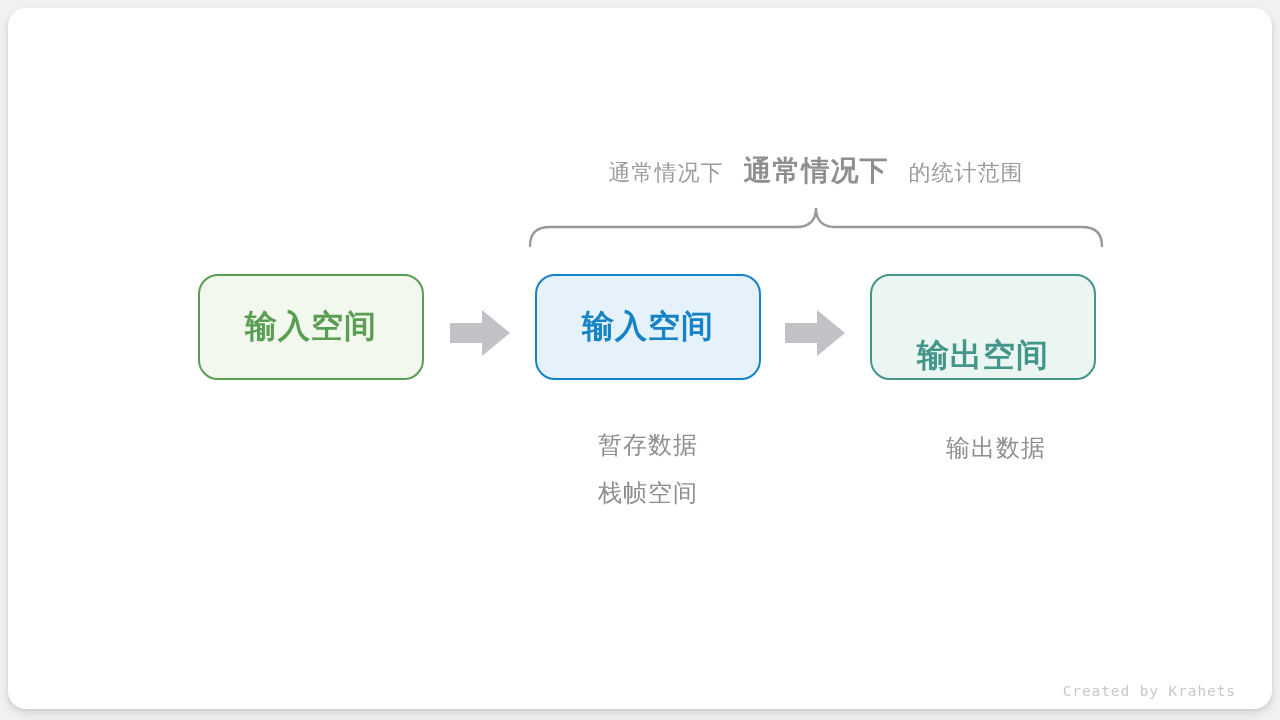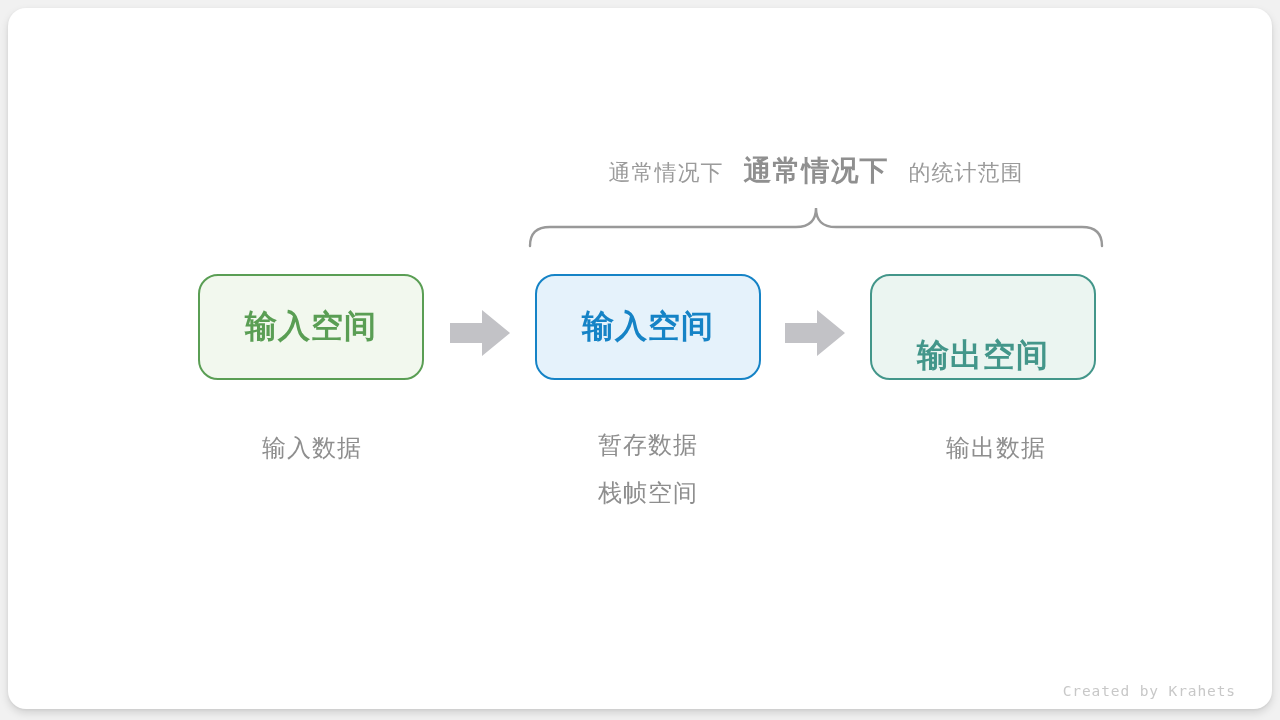--- a/index.html
+++ b/index.html
@@ -87,21 +87,20 @@
     </div>
 
     <svg class="arrow arrow-2" viewBox="0 0 60 46">
       <polygon points="0,13 32,13 32,0 60,23 32,46 32,33 0,33" fill="#c2c2c6"></polygon>
     </svg>
 
     <div class="box box-3">
       <span>输出空间</span>
     </div>
 
-    <div class="sub sub-1">输入数据</div>
 
     <div class="sub sub-2">
       <div>暂存数据</div>
       <div>栈帧空间</div>
     </div>
 
     <div class="sub sub-3">输出数据</div>
 
     <div class="credit">Created by Krahets</div>
 

